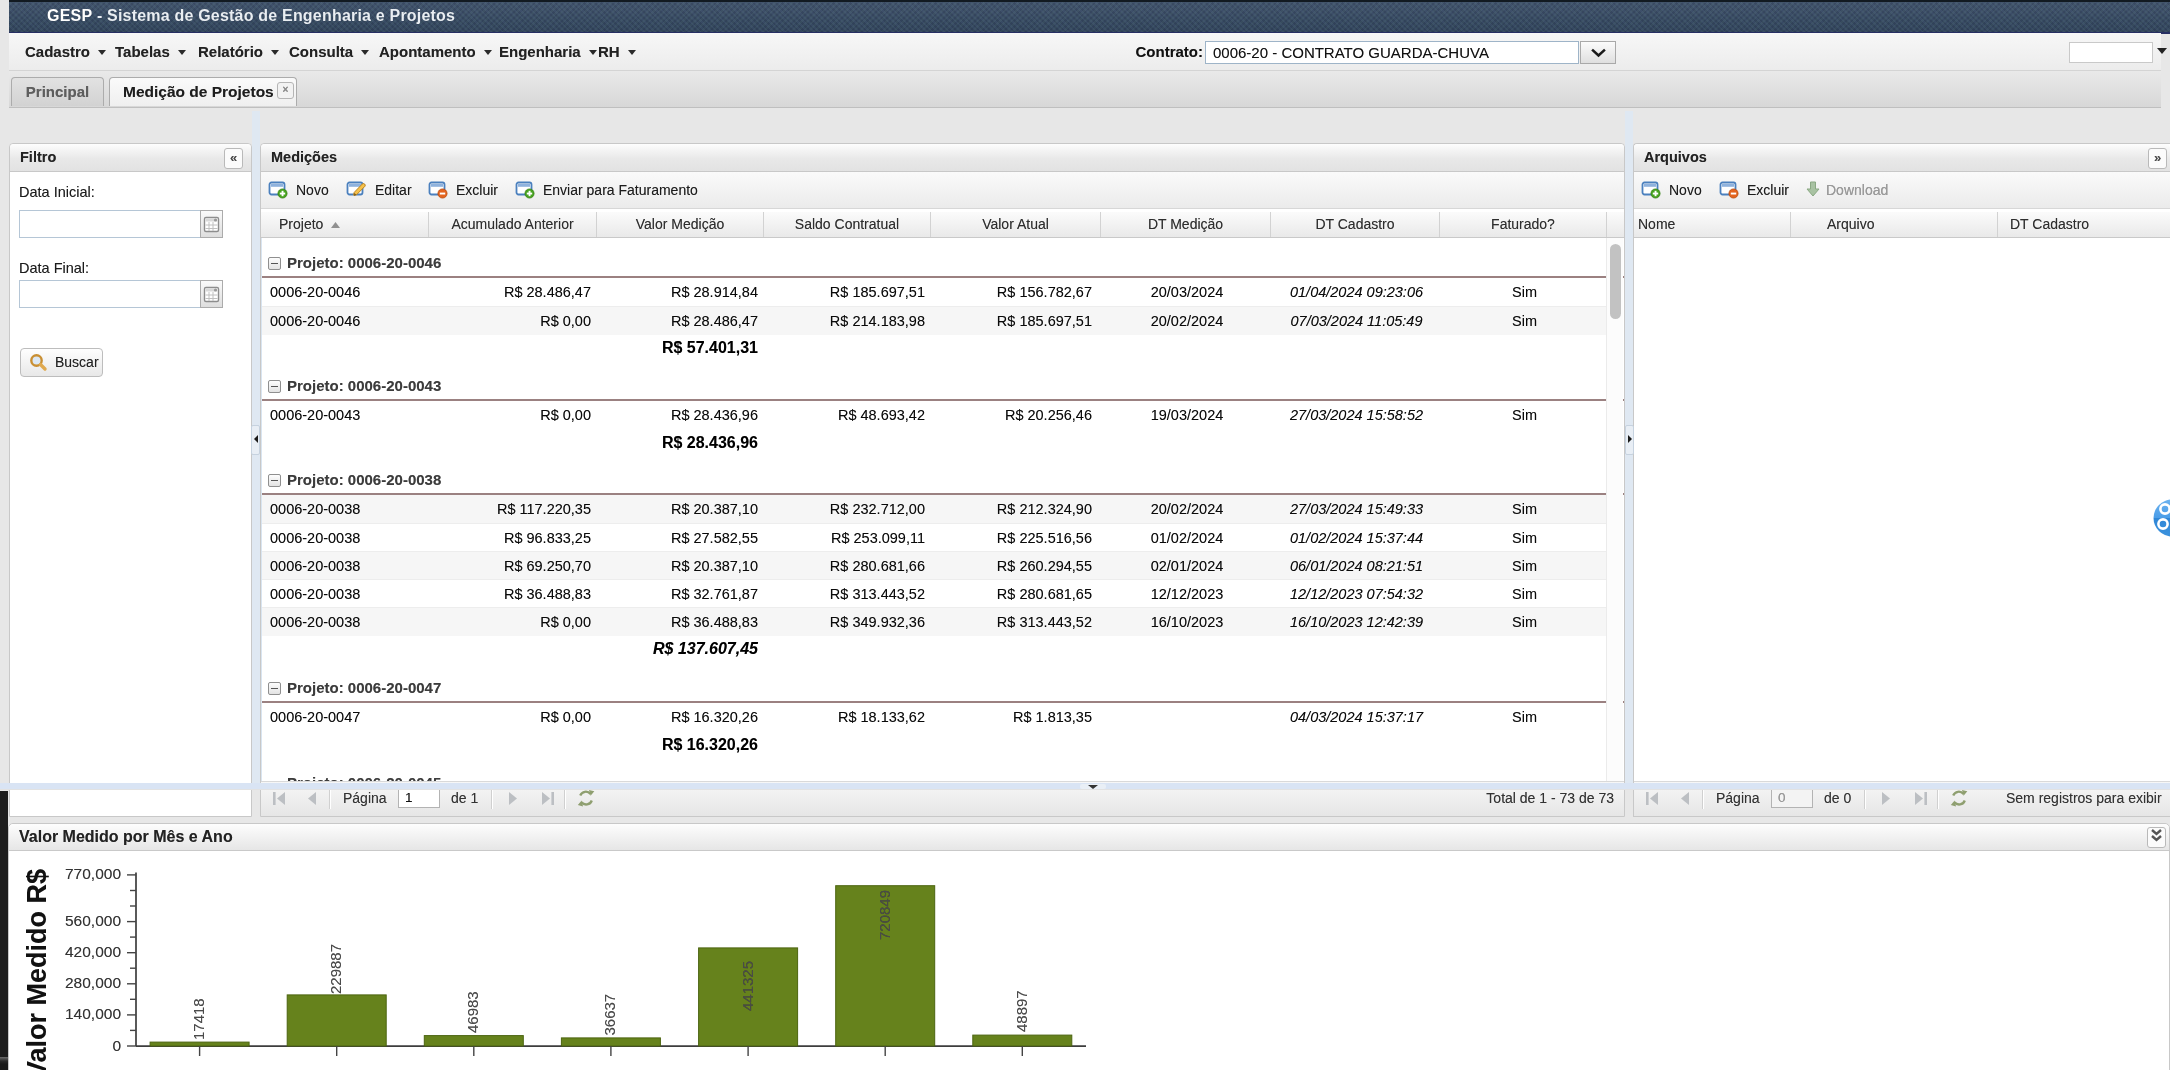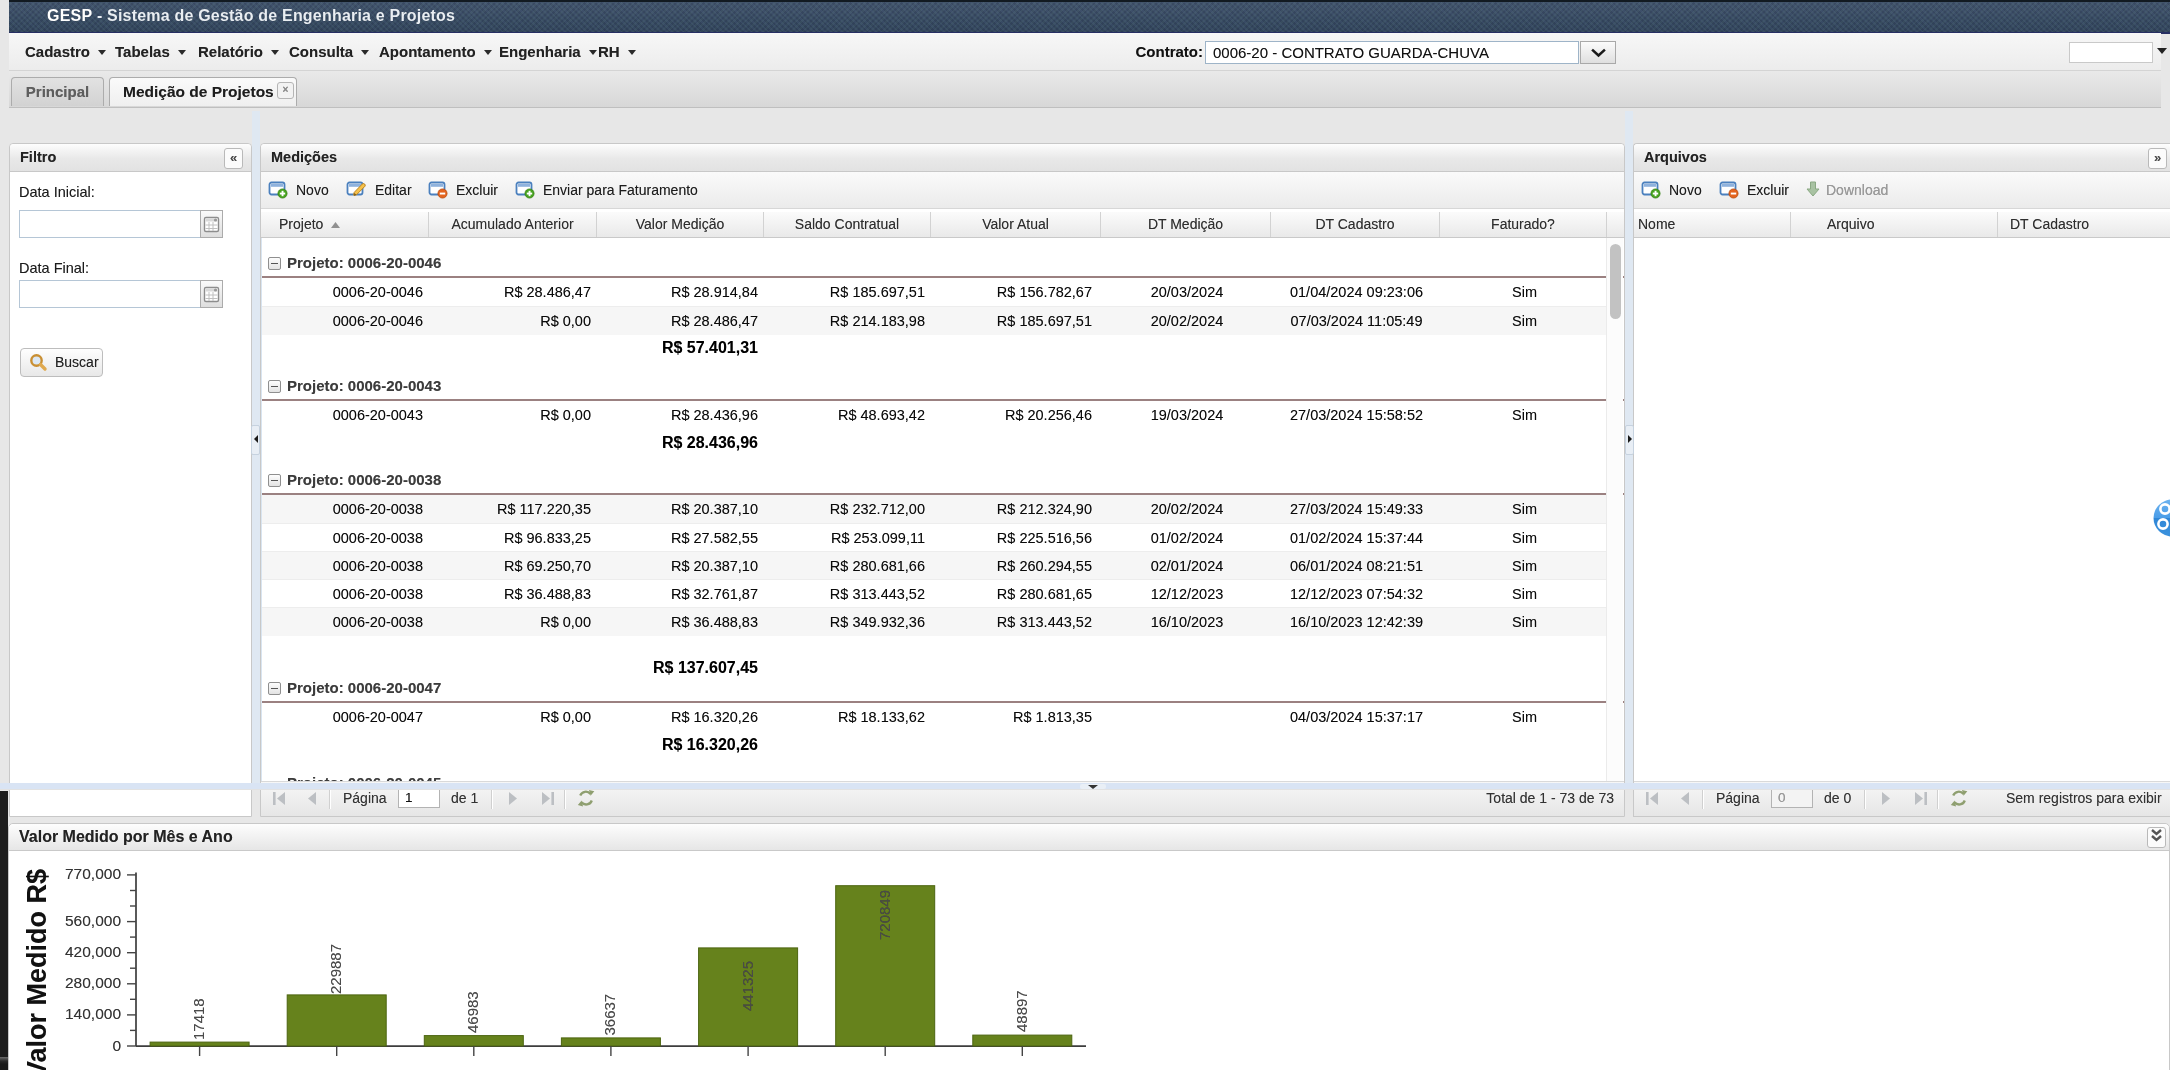--- a/index.html
+++ b/index.html
@@ -33,27 +33,27 @@
 .tbar{position:absolute;left:0;top:28px;right:0;height:37px;background:linear-gradient(#fafafa,#ebebeb);border-bottom:1px solid #d7d7d7;box-sizing:border-box;}
 .tbtn{position:absolute;top:0;height:36px;line-height:36px;font-size:14px;color:#1c1c1c;white-space:nowrap;}
 .tbtn svg{vertical-align:-4px;margin-right:6px;}
 .gray{color:#9a9a9a;}
 
 .ghead{position:absolute;left:0;right:0;top:68px;height:26px;background:linear-gradient(#fbfbfb,#e9e9e9);border-bottom:1px solid #c9c9c9;box-sizing:border-box;}
 .gh{position:absolute;top:0;height:25px;line-height:25px;font-size:14px;color:#2e2e2e;text-align:center;border-right:1px solid #d2d2d2;box-sizing:border-box;}
 
 .grow{position:absolute;height:28px;line-height:28px;font-size:14.5px;color:#0a0a0a;}
 .grow span{position:absolute;top:0;height:28px;}
-.c1{left:8px;width:153px;text-align:right;}
+.c1{left:8px;width:153px;text-align:left;}
 .c2{left:168px;width:161px;text-align:right;}
 .c3{left:336px;width:160px;text-align:right;}
 .c4{left:503px;width:160px;text-align:right;}
 .c5{left:670px;width:160px;text-align:right;}
 .c6{left:840px;width:170px;text-align:center;}
-.c7{left:1010px;width:169px;text-align:center;}
+.c7{left:1010px;width:169px;text-align:center;font-style:italic;}
 .c8{left:1179px;width:167px;text-align:center;}
 .alt{background:#f6f6f6;}
 .rline{border-top:1px solid #ededed;}
 .ghdr{position:absolute;height:26px;line-height:26px;font-size:15px;font-weight:bold;color:#3c3c3c;border-bottom:2px solid #9b8181;left:0;right:0;}
 .ghdr .gi{position:absolute;left:6px;top:7px;width:11px;height:11px;border:1px solid #8f8f8f;background:linear-gradient(#fdfdfd,#e3e3e3);border-radius:2px;}
 .ghdr .gi:after{content:"";position:absolute;left:2px;top:4.5px;width:7px;height:1.6px;background:#555;}
 .ghdr .gt{margin-left:25px;text-align:right;}
 .gsum{position:absolute;height:28px;line-height:28px;font-weight:bold;font-size:16px;color:#000;text-align:right;}
 
 .pager{position:absolute;left:0;right:0;bottom:0;height:35px;background:linear-gradient(#f7f7f7,#e6e6e6);border-top:1px solid #d9d9d9;box-sizing:border-box;}
@@ -263,21 +263,21 @@
   <div class="grow alt rline" style="left:0;right:18px;top:369px;">
     <span class="c1">0006-20-0038</span>
         <span class="c2">R$ 0,00</span>
         <span class="c3">R$ 36.488,83</span>
         <span class="c4">R$ 349.932,36</span>
         <span class="c5">R$ 313.443,52</span>
         <span class="c6">16/10/2023</span>
         <span class="c7">16/10/2023 12:42:39</span>
         <span class="c8">Sim</span>
   </div>
-  <div class="gsum" style="left:336px;width:160px;top:416px;">R$ 137.607,45</div>
+  <div class="gsum" style="left:336px;width:160px;top:397px;font-style:italic;">R$ 137.607,45</div>
 
   <div class="ghdr" style="top:437px;"><span class="gi"></span><span class="gt">Projeto: 0006-20-0047</span></div>
   <div class="grow" style="left:0;right:18px;top:465px;">
     <span class="c1">0006-20-0047</span>
         <span class="c2">R$ 0,00</span>
         <span class="c3">R$ 16.320,26</span>
         <span class="c4">R$ 18.133,62</span>
         <span class="c5">R$ 1.813,35</span>
         <span class="c6"></span>
         <span class="c7">04/03/2024 15:37:17</span>

